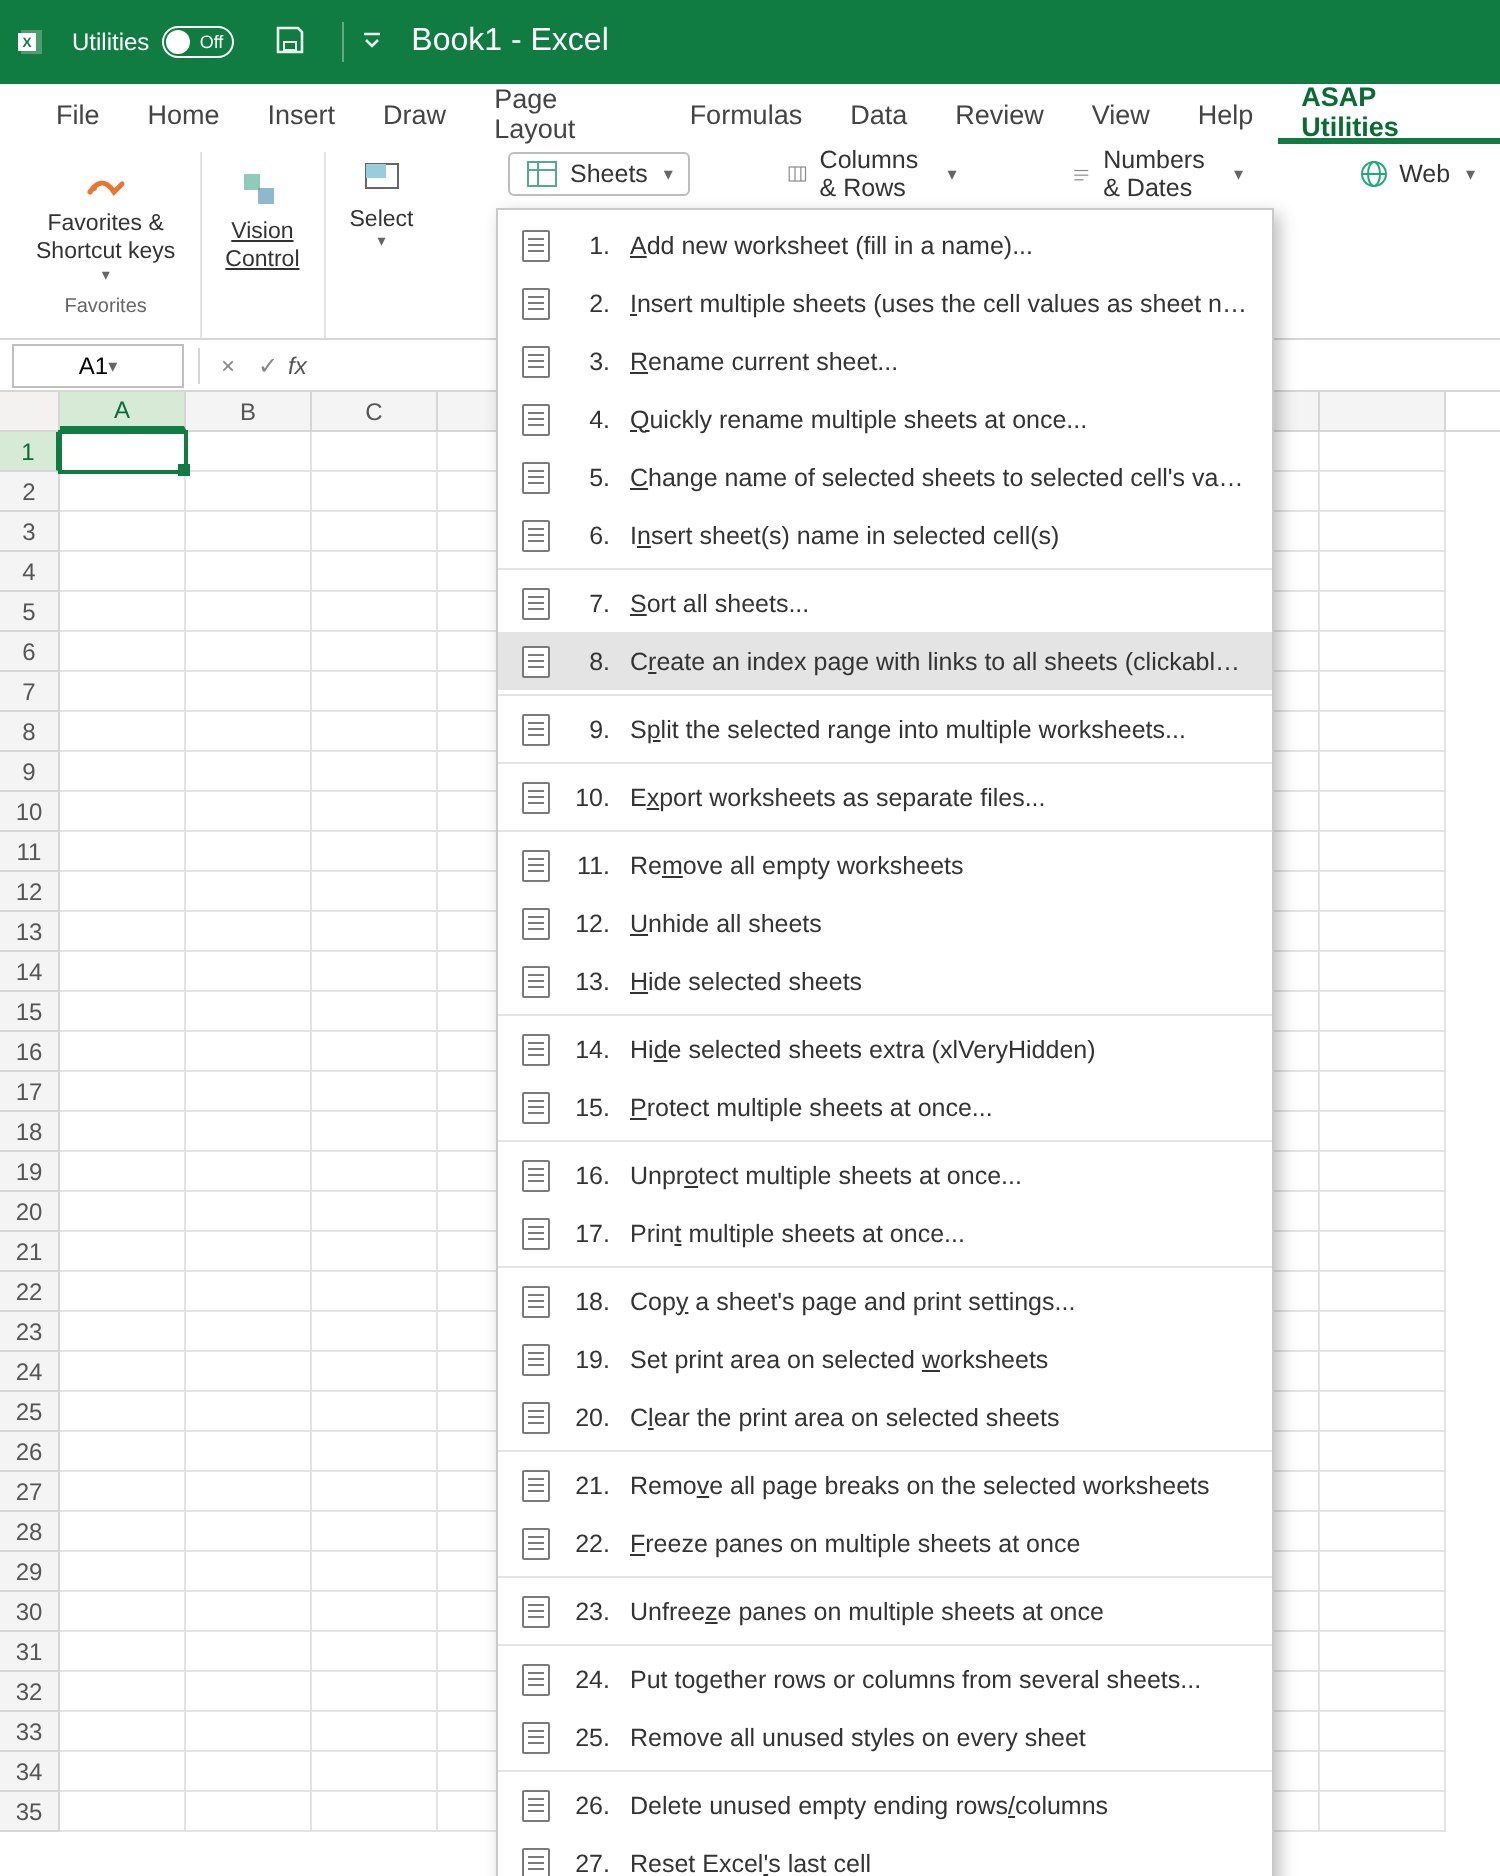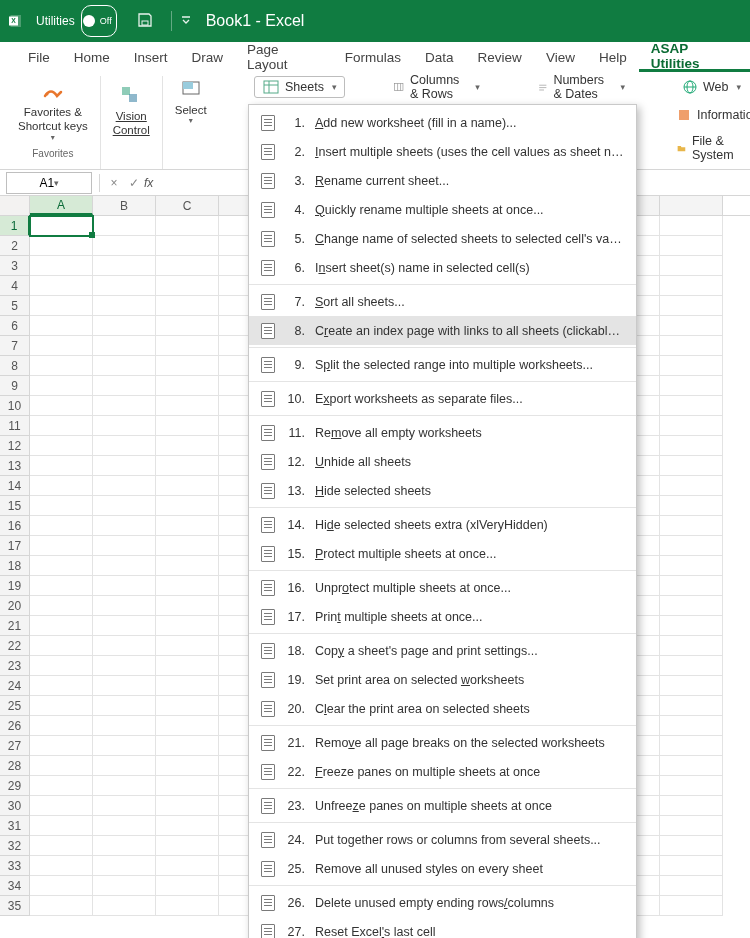--- a/index.html
+++ b/index.html
@@ -3,21 +3,21 @@
 <meta charset="utf-8">
 <style>
 * { margin: 0; padding: 0; box-sizing: border-box; font-family: "Segoe UI", -apple-system, sans-serif; }
 body { background: #fff; width: 750px; height: 938px; overflow: hidden; position: relative; }
 
 
 .titlebar { background: #107c41; height: 42px; display: flex; align-items: center; padding: 0 8px; color: #fff; font-size: 12px; }
 .titlebar .excel-icon { width: 20px; height: 20px; margin-right: 8px; display:flex; align-items:center; justify-content:center; }
 .titlebar .autosave { display: flex; align-items: center; margin-right: 10px; }
 .titlebar .autosave-label { font-size: 12px; margin-right: 6px; }
-.titlebar .toggle { width: 36px; height: 32px; border: 1px solid #fff; border-radius: 10px; position: relative; display:flex; align-items:center; }
+.titlebar .toggle { width: 36px; height: 16px; border: 1px solid #fff; border-radius: 10px; position: relative; display:flex; align-items:center; }
 .titlebar .toggle .knob { width: 12px; height: 12px; background: #fff; border-radius: 50%; position: absolute; left: 1px; }
 .titlebar .toggle .off { color:#fff; font-size:9px; position:absolute; right:4px; }
 .titlebar .save-icon { margin: 0 10px; opacity:0.9; }
 .titlebar .sep { width:1px; height:20px; background:rgba(255,255,255,0.35); margin:0 8px; }
 .titlebar .qa-dropdown { margin-right: 14px; opacity:0.9; }
 .titlebar .doc-title { font-size: 16px; }
 
 
 .ribbon-tabs { height: 30px; background: #fff; display: flex; align-items: center; font-size: 13.5px; border-bottom: none; padding-left: 16px; }
 .ribbon-tabs .tab { padding: 0 12px; height: 30px; display: flex; align-items: center; color: #444; cursor: pointer; }
@@ -27,21 +27,21 @@
 .ribbon { height: 98px; background: #fff; border-bottom: 1px solid #d6d6d6; display: flex; padding: 4px 6px 0 6px; position:relative; }
 .ribbon-group { display: flex; flex-direction: column; align-items: center; padding: 0 6px; border-right: 1px solid #e3e3e3; }
 .ribbon-group.last{border-right:none;gap:36px;}
 .ribbon-group .big { display: flex; flex-direction: column; align-items: center; justify-content: center; font-size: 11.5px; color:#333; padding: 2px 6px; height: 70px; text-align:center; cursor:pointer; }
 .ribbon-group .big svg, .ribbon-group .big .ic { width: 26px; height: 24px; margin-bottom: 2px; }
 .ribbon-group .label { font-size: 10px; color: #666; margin-top: 2px; }
 .ribbon-btn { display:flex; align-items:center; font-size:12.5px; color:#333; padding: 3px 8px; border:1px solid transparent; border-radius:3px; cursor:pointer; gap:6px;}
 .ribbon-btn.open { background:#fff; border:1px solid #bdbdbd; }
 .ribbon-btn .chev { font-size:9px; color:#666; margin-left:2px;}
 
-.ribbon-right { position:absolute; left:248px; right:0; top:0; height:100%; display:flex; flex-direction:column; }
+.ribbon-right { position:absolute; left:248px; right:0; top:0; height:100%; display:flex; flex-direction:row; }
 .ribbon-right-top { display:flex; align-items:center; height:30px; padding-left:6px; gap:40px; }
 .ribbon-right-bottom { display:flex; align-items:flex-start; padding-left:420px; gap:4px; flex-direction:column; margin-top:2px;}
 
 
 .fbar { height: 26px; display: flex; align-items: center; border-bottom: 1px solid #d6d6d6; font-size: 12px; background:#fff; }
 .namebox { width: 86px; height: 22px; border: 1px solid #bfbfbf; margin: 0 3px 0 6px; display:flex; align-items:center; padding:0 6px; justify-content:center; }
 .namebox .dd { font-size:9px; color:#666; }
 .fbar .fxsep { width:1px; height:18px; background:#d6d6d6; margin:0 4px;}
 .fbar .fx-btn { width:20px; text-align:center; color:#888; cursor:pointer; font-size:12px;}
 .fbar .fx-label { width:22px; font-style:italic; color:#555; }

